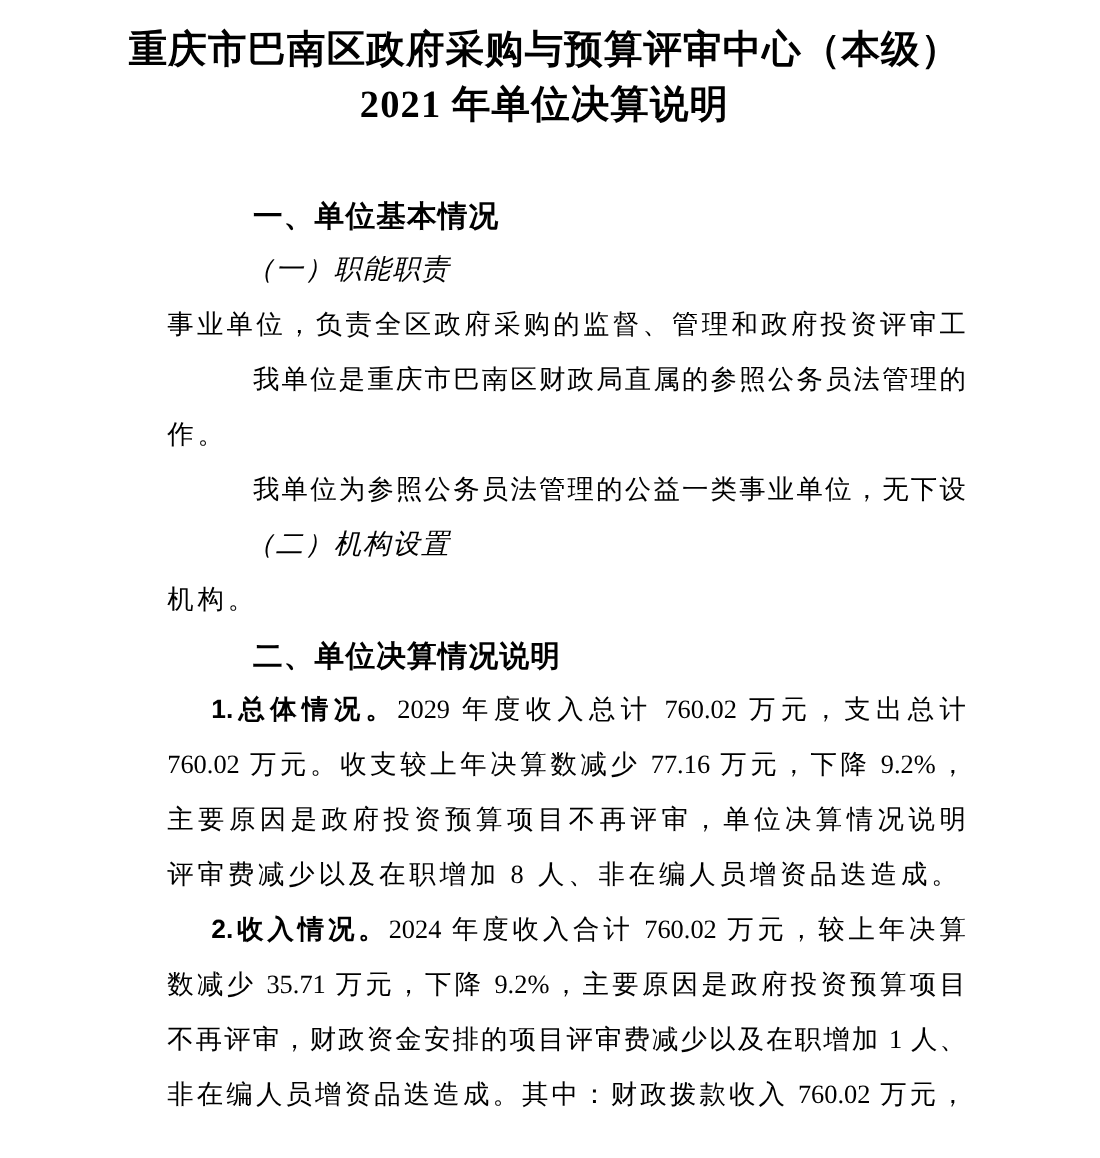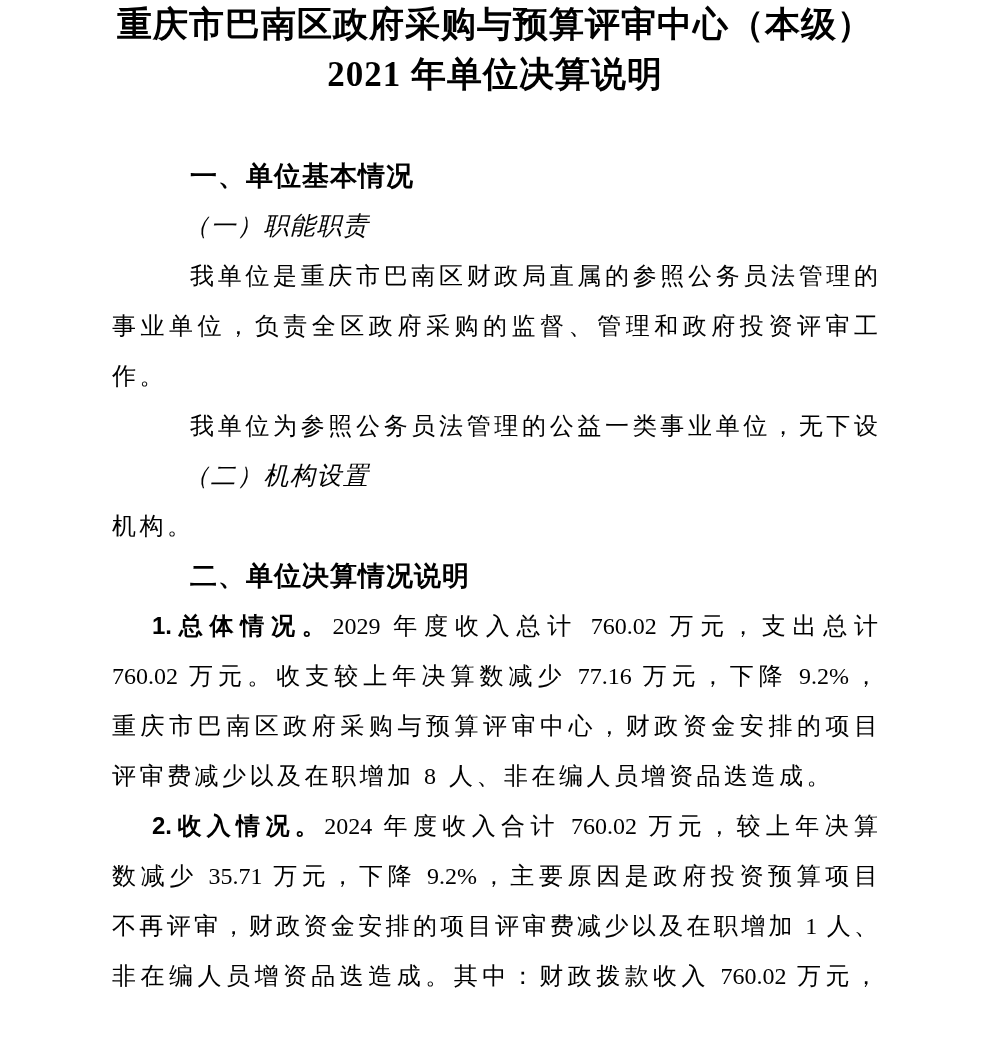--- a/index.html
+++ b/index.html
@@ -8,40 +8,41 @@
     height: 1053px;
     background: #ffffff;
     color: #000000;
     overflow: hidden;
     font-family: "Liberation Serif", "DejaVu Serif", serif;
   }
   .page {
     box-sizing: border-box;
     width: 1000px;
     height: 1036px;
-    padding: 0 122px 0 112px; 
+    padding: 20px 122px 0 112px; 
     overflow: hidden;
   }
   .title-line {
     font-family: "Liberation Serif", "DejaVu Serif", serif;
     font-weight: bold;
     font-size: 35px;
     line-height: 50px;
     height: 50px;
     text-align: center;
     letter-spacing: 1px;
     white-space: nowrap;
   }
   .title { margin-bottom: 51px; }
   .line {
     height: 50px;
     line-height: 50px;
     font-size: 24px;
     letter-spacing: 3.5px;
     white-space: nowrap;
+    margin-left: 40px;
   }
   
   .just {
     white-space: normal;
     text-align: justify;
     text-align-last: justify;
     letter-spacing: 0;
   }
   .h1 {
     font-family: "Liberation Sans", "DejaVu Sans", sans-serif;
@@ -64,30 +65,30 @@
 <div class="page">
 
   <header class="title">
     <div class="title-line">重庆市巴南区政府采购与预算评审中心（本级）</div>
     <div class="title-line">2021 年单位决算说明</div>
   </header>
 
   <main>
     <div class="line h1 ind">一、单位基本情况</div>
     <div class="line sub ind-sub">（一）职能职责</div>
+    <div class="line just">事业单位，负责全区政府采购的监督、管理和政府投资评审工</div>
     <div class="line ind just">我单位是重庆市巴南区财政局直属的参照公务员法管理的</div>
-    <div class="line just">事业单位，负责全区政府采购的监督、管理和政府投资评审工</div>
     <div class="line">作。</div>
     <div class="line ind just">我单位为参照公务员法管理的公益一类事业单位，无下设</div>
     <div class="line sub ind-sub">（二）机构设置</div>
     <div class="line">机构。</div>
     <div class="line h1 ind">二、单位决算情况说明</div>
     <div class="line ind-num just"><span class="lead">1.总体情况。</span><span>2029 年度收入总计 760.02 万元，支出总计</span></div>
     <div class="line just">760.02 万元。收支较上年决算数减少 77.16 万元，下降 9.2%，</div>
-    <div class="line just">重庆市巴南区政府采购与预算评审中心，财政资金安排的项目</div>
+    <div class="line just">主要原因是政府投资预算项目不再评审，单位决算情况说明</div>
     <div class="line">评审费减少以及在职增加 8 人、非在编人员增资品迭造成。</div>
     <div class="line ind-num just"><span class="lead">2.收入情况。</span><span>2024 年度收入合计 760.02 万元，较上年决算</span></div>
     <div class="line just">数减少 35.71 万元，下降 9.2%，主要原因是政府投资预算项目</div>
     <div class="line just">不再评审，财政资金安排的项目评审费减少以及在职增加 1 人、</div>
     <div class="line just">非在编人员增资品迭造成。其中：财政拨款收入 760.02 万元，</div>
   </main>
 
 </div>
 
 </body></html>

